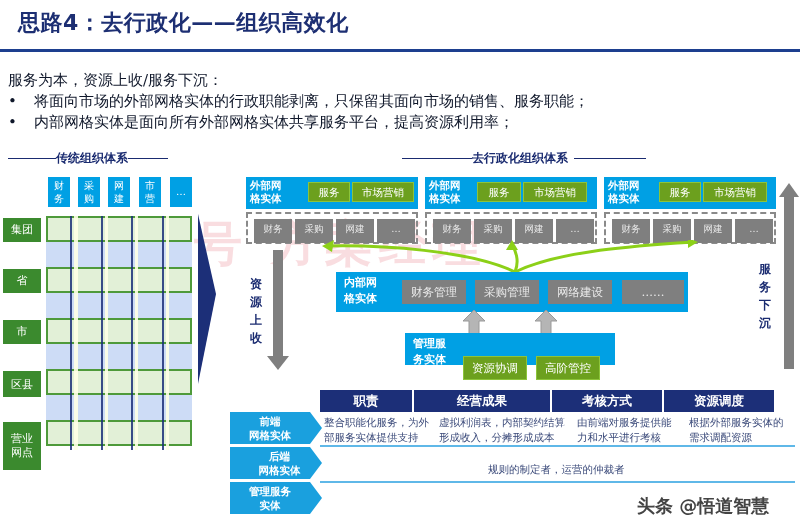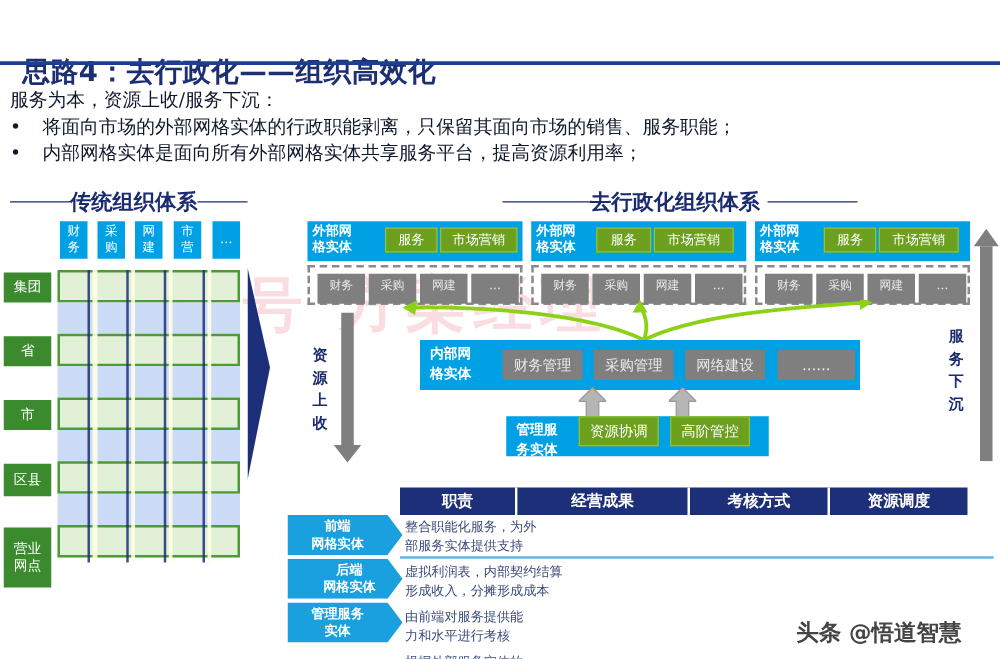--- a/index.html
+++ b/index.html
@@ -1,44 +1,44 @@
 <!DOCTYPE html>
 <html><head>
 <meta charset="utf-8">
 <style>
   * { box-sizing: border-box; margin: 0; padding: 0; }
   body { width: 800px; height: 527px; background: #ffffff; position: relative; overflow: hidden; font-family: "DejaVu Serif", "Liberation Serif", serif; color: #1f2f6e; }
   .abs { position: absolute; }
-  .title { left: 18px; top: 8px; font-family: "DejaVu Sans", "Liberation Sans", sans-serif; font-weight: bold; font-size: 22px; color: #1d2f73; letter-spacing: 0.5px; margin-top: 35px; }
+  .title { left: 18px; top: 8px; font-family: "DejaVu Sans", "Liberation Sans", sans-serif; font-weight: bold; font-size: 22px; color: #1d2f73; letter-spacing: 0.5px; }
   .title-rule { left: 0; top: 49px; width: 800px; height: 3px; background: #1d3f8f; }
   .intro { left: 8px; top: 70px; font-size: 15px; line-height: 21px; color: #0f172a; }
   .intro .bullet { display: flex; }
   .intro .dot { width: 26px; }
-  .section-label { font-size: 17px; font-weight: bold; color: #1a2b70; display: flex; align-items: center; white-space: nowrap; }
+  .section-label { font-size: 12px; font-weight: bold; color: #1a2b70; display: flex; align-items: center; white-space: nowrap; }
   .section-label .line { height: 1px; background: #1a2b70; }
 
   
   .func-head { width: 22px; height: 30px; background: #00a0e4; color: #fff; font-size: 10px; line-height: 13px; text-align: center; padding-top: 2px; }
   .level { width: 38px; background: #3b8a2e; color: #fff; font-size: 11px; text-align: center; display: flex; align-items: center; justify-content: center; line-height: 14px; }
   .grid { left: 46px; top: 216px; width: 146px; height: 234px; }
   .grid-row-green { position: absolute; left: 0; width: 146px; height: 26px; background: #e2f0d7; border: 2px solid #4e9a3a; }
   .grid-row-blue { position: absolute; left: 0; width: 146px; height: 25px; background: #cddcf6; }
   .vcol { position: absolute; top: 0; width: 3px; height: 234px; }
 
   
   .ext-box { width: 172px; height: 32px; background: #00a0e4; }
   .ext-label { position: absolute; left: 4px; top: 2px; color: #fff; font-size: 10.5px; font-weight: bold; line-height: 13px; }
   .green-btn { position: absolute; top: 5px; height: 20px; background: #6ca01e; border: 1px solid #8cc43a; color: #fff; font-size: 10.5px; text-align: center; line-height: 18px; }
   .dashed-box { width: 172px; height: 32px; border: 2px dashed #8a8a8a; }
   .gray-btn { position: absolute; top: 5px; height: 24px; width: 38px; background: #7f7f7f; color: #e8e8e8; font-size: 9.5px; text-align: center; line-height: 20px; }
   .internal-box { left: 336px; top: 272px; width: 352px; height: 40px; background: #00a0e4; }
   .int-label { position: absolute; left: 8px; top: 3px; color: #fff; font-size: 11px; font-weight: bold; line-height: 16px; }
   .int-btn { position: absolute; top: 8px; height: 24px; background: #7f7f7f; color: #eaeaea; font-size: 11.5px; text-align: center; line-height: 24px; }
   .mgmt-box { left: 405px; top: 333px; width: 210px; height: 32px; background: #00a0e4; }
-  .mgmt-btn { position: absolute; top: 0; height: 24px; background: #6ca01e; border: 1px solid #8cc43a; color: #fff; font-size: 11.5px; text-align: center; line-height: 22px; }
+  .mgmt-btn { position: absolute; top: 23px; height: 24px; background: #6ca01e; border: 1px solid #8cc43a; color: #fff; font-size: 11.5px; text-align: center; line-height: 22px; }
   .vtext { font-size: 12px; font-weight: bold; color: #1a2b70; line-height: 18px; text-align: center; width: 16px; }
 
   
   .row-tag { width: 80px; height: 32px; color: #fff; font-size: 10.5px; font-weight: bold; line-height: 14px; text-align: center; padding-top: 2px; }
   .table { left: 320px; top: 390px; width: 475px; }
   .thead { display: flex; height: 22px; }
   .th { background: #1c2f78; color: #fff; font-family: "DejaVu Sans", "Liberation Sans", sans-serif; font-size: 12.5px; font-weight: bold; text-align: center; line-height: 22px; border-right: 2px solid #fff; }
   .trow { display: flex; border-bottom: 2px solid #5fb8e8; font-size: 10.5px; color: #3b4a7a; line-height: 15px; }
   .td { padding: 3px 4px; }
   .watermark { color: #444; font-family: "DejaVu Sans", "Liberation Sans", sans-serif; font-size: 18px; font-weight: bold; }
@@ -222,21 +222,24 @@
 <div class="abs row-tag" style="left:230px; top:482px; white-space:pre-line;">管理服务
 实体</div>
 
 <div class="abs table">
   <div class="thead">
     <div class="th" style="width:94px;">职责</div>
     <div class="th" style="width:138px;">经营成果</div>
     <div class="th" style="width:112px;">考核方式</div>
     <div class="th" style="width:110px; border-right:none;">资源调度</div>
   </div>
-  <div class="trow" style="height:35px;flex-direction:column;">
+  <div class="trow" style="height:35px;">
     <div class="td" style="width:115px;">整合职能化服务，为外部服务实体提供支持</div>
     <div class="td" style="width:138px;">虚拟利润表，内部契约结算形成收入，分摊形成成本</div>
     <div class="td" style="width:112px;">由前端对服务提供能力和水平进行考核</div>
     <div class="td" style="width:110px;">根据外部服务实体的需求调配资源</div>
   </div>
+  <div class="trow" style="height:36px; align-items:flex-end;">
+    <div class="td" style="width:475px; padding-left:168px; padding-bottom:4px;">规则的制定者，运营的仲裁者</div>
+  </div>
 </div>
 
 <div class="abs watermark" style="left:637px; top:494px;">头条 @悟道智慧</div>
 
 </body></html>

